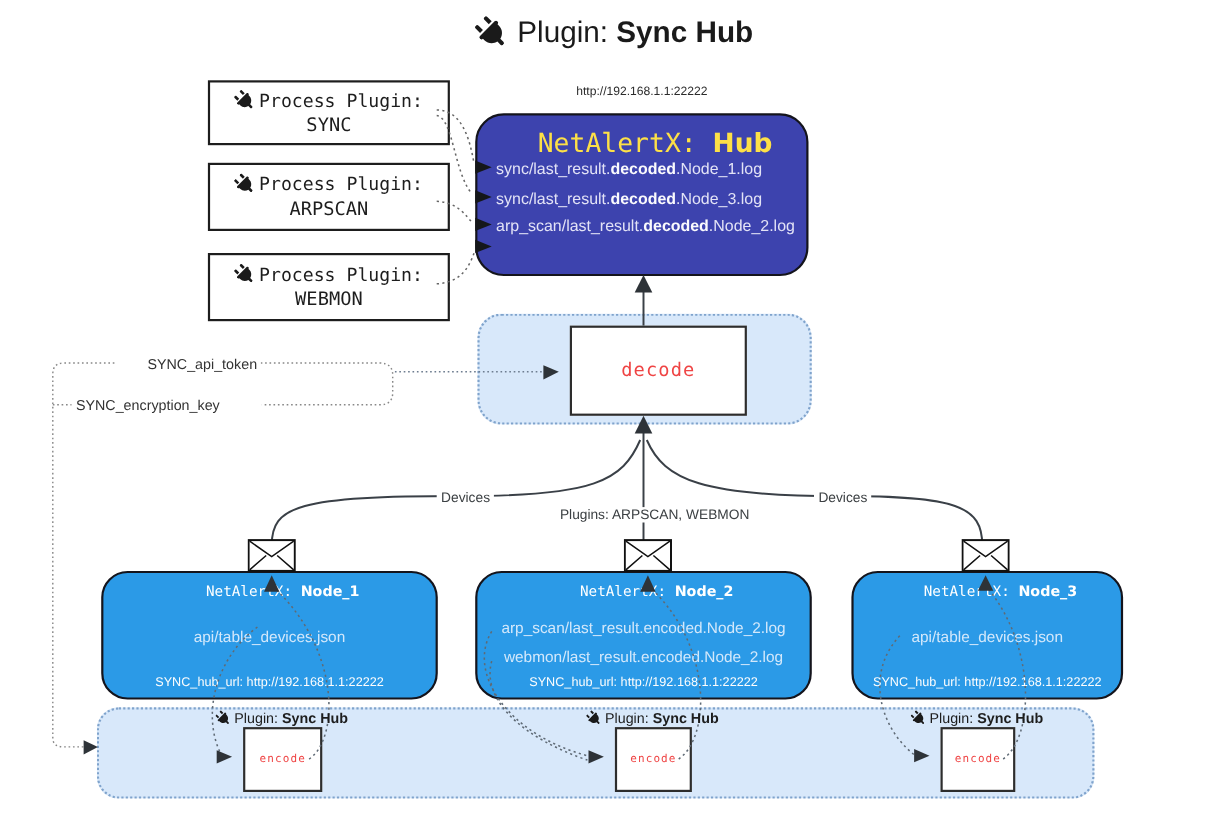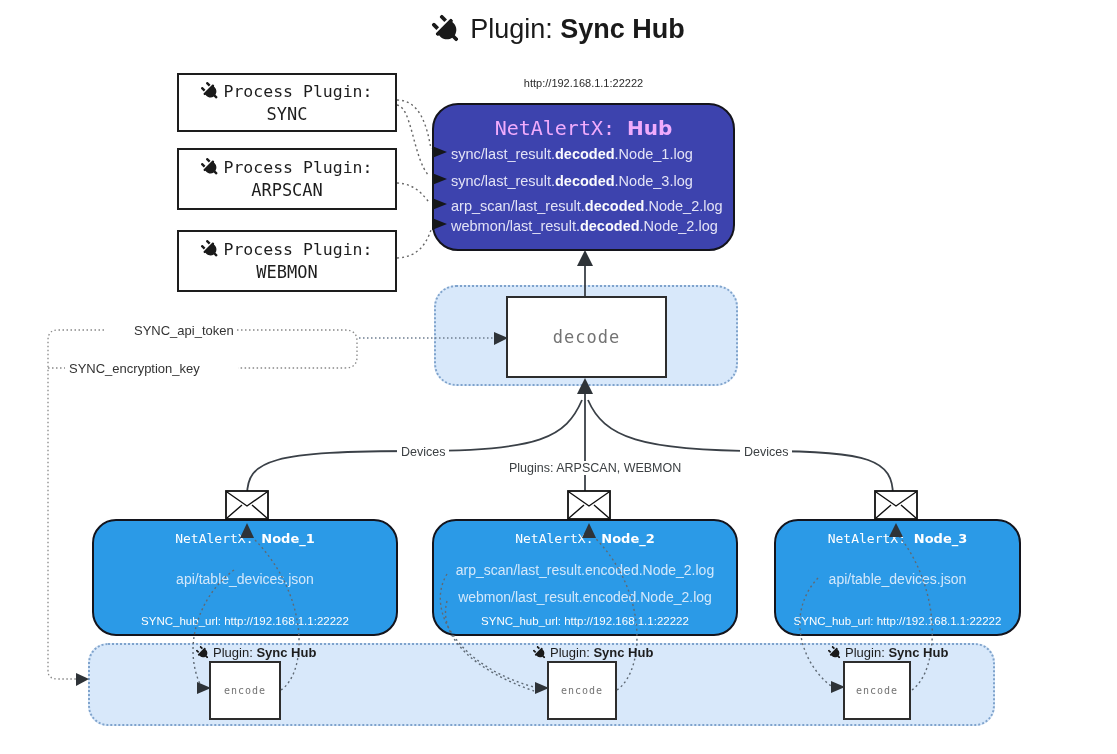--- a/index.html
+++ b/index.html
@@ -1,50 +1,50 @@
 <!DOCTYPE html>
 <html><head>
 <meta charset="utf-8">
 <style>
   html,body{margin:0;padding:0;background:#fff;}
   #canvas{position:relative;width:1117px;height:754px;background:#fff;overflow:hidden;
           font-family:"Liberation Sans","DejaVu Sans",sans-serif;color:#222;}
   .abs{position:absolute;}
-  .mono{font-family:"DejaVu Sans Mono","Liberation Mono",monospace;}
+  .mono{font-family:"DejaVu Sans Mono","Liberation Mono",monospace;margin-left:12px;}
 
   
   #title{left:0;top:14px;width:1117px;display:flex;justify-content:center;align-items:center;gap:8px;}
   #title .t-text{font-size:27px;color:#1a1a1a;}
   #title .t-bold{font-weight:bold;}
 
   .plug{display:inline-block;transform:rotate(-45deg);}
   .plug svg{display:block;}
 
   
   .pbox{left:177px;width:220px;background:#fff;border:2px solid #1d1d1d;box-sizing:border-box;
         display:flex;flex-direction:column;justify-content:center;align-items:center;}
   .pbox .row1{display:flex;align-items:center;gap:3px;font-size:16.5px;color:#1d1d1d;}
   .pbox .row2{font-size:17px;color:#1d1d1d;margin-top:3px;}
 
   
   #hub{left:432px;top:103px;width:303px;height:148px;background:#3d43ae;border:2px solid #14141c;
        border-radius:26px;box-sizing:border-box;}
-  #hub-title{position:absolute;left:0;top:11px;width:100%;text-align:center;color:#f0abfc;font-size:20px;}
+  #hub-title{position:absolute;left:0;top:11px;width:100%;text-align:center;color:#fde047;font-size:24px;}
   #hub-title .bold{font-weight:bold;font-family:"DejaVu Sans","Liberation Sans",sans-serif;}
   .hub-line{position:absolute;left:17px;font-size:14.5px;color:#e3e3f6;white-space:nowrap;}
   .hub-line b{color:#fafafd;}
   #hub-url{left:432px;top:77px;width:303px;text-align:center;font-size:11px;color:#2b2b2b;}
 
   
   .panel{background:#d8e8fa;border:2px dotted #7fa3cc;box-sizing:border-box;}
   #decode-panel{left:434px;top:285px;width:304px;height:101px;border-radius:22px;}
   #encode-panel{left:88px;top:643px;width:907px;height:83px;border-radius:20px;}
 
   .iobox{background:#fff;border:2px solid #2d2d2d;box-sizing:border-box;
-         display:flex;align-items:center;justify-content:center;color:#737373;}
+         display:flex;align-items:center;justify-content:center;color:#ef4444;}
   #decode-box{left:506px;top:296px;width:161px;height:82px;font-size:17px;letter-spacing:1px;}
   .encode-box{top:661px;height:59px;font-size:10px;letter-spacing:1px;}
 
   
   .node{top:519px;height:117px;background:#2b9ae7;border:2px solid #14141c;border-radius:24px;
         box-sizing:border-box;color:#fff;}
   .node .ntitle{position:absolute;left:0;top:10px;width:100%;text-align:center;font-size:13px;}
   .node .ntitle .bold{font-weight:bold;font-family:"DejaVu Sans","Liberation Sans",sans-serif;}
   .node .nfile{position:absolute;left:0;width:100%;text-align:center;font-size:14px;color:#d3e8fb;white-space:nowrap;}
   .node .nfooter{position:absolute;left:0;bottom:7px;width:100%;text-align:center;font-size:11.5px;color:#fdfdfd;}
@@ -123,21 +123,20 @@
     <div class="row2">WEBMON</div>
   </div>
 
   <div class="abs" id="hub-url">http://192.168.1.1:22222</div>
 
   <div class="abs" id="hub">
     <div id="hub-title" class="mono"><span>NetAlertX: </span><span class="bold">Hub</span></div>
     <div class="hub-line" style="top:41px;"><span>sync/last_result.</span><b>decoded</b><span>.Node_1.log</span></div>
     <div class="hub-line" style="top:68px;"><span>sync/last_result.</span><b>decoded</b><span>.Node_3.log</span></div>
     <div class="hub-line" style="top:93px;"><span>arp_scan/last_result.</span><b>decoded</b><span>.Node_2.log</span></div>
-    <div class="hub-line" style="top:113px;"><span>webmon/last_result.</span><b>decoded</b><span>.Node_2.log</span></div>
   </div>
 
   <div class="abs panel" id="decode-panel"></div>
   <div class="abs iobox mono" id="decode-box">
       <span>decode</span>
     </div>
 
   <div class="abs setting" style="left:104px;top:323px;margin-left:27px;">SYNC_api_token</div>
   <div class="abs setting" style="left:66px;top:361px;">SYNC_encryption_key</div>
 

